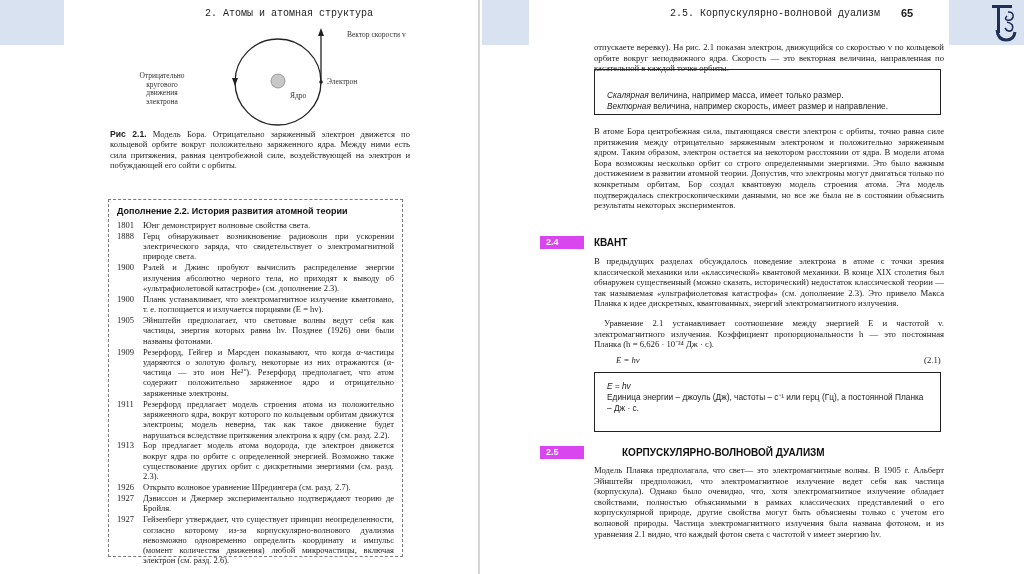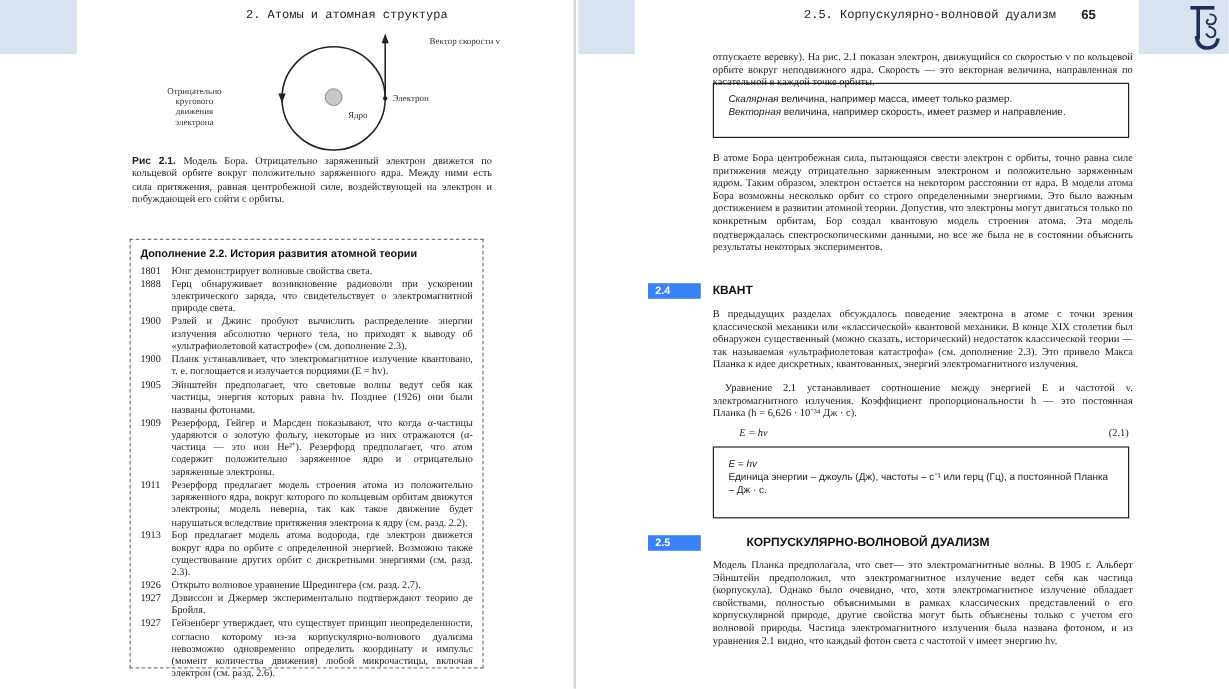--- a/index.html
+++ b/index.html
@@ -34,21 +34,21 @@
     .sidebar-title { font-family: "Liberation Sans", sans-serif; font-weight: bold; font-size: 9px; margin-bottom: 4px; color: #111; }
     .tl-row { display: flex; font-size: 8.5px; line-height: 10.3px; margin-bottom: 0.6px; }
     .tl-year { width: 26px; flex: none; color: #222; }
     .tl-text { flex: 1; text-align: justify; color: #222; }
 
     .para { position: absolute; font-size: 8.7px; line-height: 10.6px; text-align: justify; color: #1a1a1a; }
 
     .def-box { position: absolute; border: 1.5px solid #222; font-family: "Liberation Sans", sans-serif; font-size: 8.3px; line-height: 11.2px; color: #222; }
 
     .section-head { position: absolute; left: 0; display: flex; align-items: center; font-family: "Liberation Sans", sans-serif; font-weight: bold; }
-    .section-num { background: #3b82f6; color: #fff; font-size: 9px; width: 44px; height: 13px; line-height: 13px; padding-left: 6px; }
+    .section-num { background: #d946ef; color: #fff; font-size: 9px; width: 44px; height: 13px; line-height: 13px; padding-left: 6px; }
     .section-title { font-size: 10px; margin-left: 10px; color: #111; }
 
     .equation { position: absolute; font-size: 8.7px; font-style: italic; color: #222; }
     .eq-num { position: absolute; font-size: 8.7px; color: #222; }
   </style>
 </head>
 <body>
 
 <div class="deco deco-left"></div>
 <div class="deco deco-mid"></div>
@@ -67,21 +67,21 @@
 
   <div class="figure">
     <svg width="300" height="100" viewBox="0 0 300 100">
       <circle cx="168" cy="56" r="43" fill="none" stroke="#222" stroke-width="1.3"></circle>
       <circle cx="168" cy="55" r="7" fill="#c8c8c8" stroke="#888" stroke-width="0.8"></circle>
       <line x1="211" y1="56" x2="211" y2="6" stroke="#222" stroke-width="1.3"></line>
       <polygon points="208,10 214,10 211,2" fill="#222"></polygon>
       <circle cx="211" cy="56" r="1.8" fill="#222"></circle>
       <polygon points="122,52 128,52 125,60" fill="#222"></polygon>
     </svg>
-    <div class="fig-label" style="left:228px; top:5px;padding-left:20px;">Вектор скорости v</div>
+    <div class="fig-label" style="left:217px; top:5px;padding-left:20px;">Вектор скорости v</div>
     <div class="fig-label" style="left:217px; top:52px;">Электрон</div>
     <div class="fig-label" style="left:160px; top:66px;margin-left:20px;">Ядро</div>
     <div class="fig-label" style="left:22px; top:46px; width:60px;">
       <div>Отрицательно</div>
       <div>кругового</div>
       <div>движения</div>
       <div>электрона</div>
     </div>
   </div>
 
@@ -137,21 +137,21 @@
       </div>
   </div>
 </div>
 
 <div class="page page-right">
   <div class="running-head">2.5. Корпускулярно-волновой дуализм</div>
   <div class="page-number">65</div>
 
   <div class="para" style="left:54px; top:42px; width:350px;">отпускаете веревку). На рис. 2.1 показан электрон, движущийся со скоростью v по кольцевой орбите вокруг неподвижного ядра. Скорость — это векторная величина, направленная по касательной в каждой точке орбиты.</div>
 
-  <div class="def-box" style="left:54px; top:69px; width:347px; height:46px; padding:7px 12px;">
+  <div class="def-box" style="left:54px; top:69px; width:347px; height:46px; padding:20px 12px;">
     <div><i>Скалярная</i><span> величина, например масса, имеет только размер.</span></div>
     <div><i>Векторная</i><span> величина, например скорость, имеет размер и направление.</span></div>
   </div>
 
   <div class="para" style="left:54px; top:126px; width:350px;">В атоме Бора центробежная сила, пытающаяся свести электрон с орбиты, точно равна силе притяжения между отрицательно заряженным электроном и положительно заряженным ядром. Таким образом, электрон остается на некотором расстоянии от ядра. В модели атома Бора возможны несколько орбит со строго определенными энергиями. Это было важным достижением в развитии атомной теории. Допустив, что электроны могут двигаться только по конкретным орбитам, Бор создал квантовую модель строения атома. Эта модель подтверждалась спектроскопическими данными, но все же была не в состоянии объяснить результаты некоторых экспериментов.</div>
 
   <div class="section-head" style="top:236px;">
     <span class="section-num">2.4</span>
     <span class="section-title">КВАНТ</span>
   </div>

